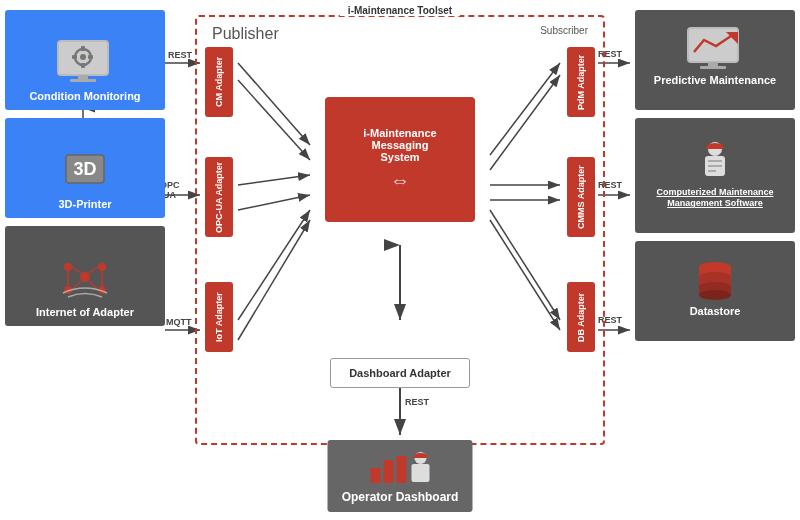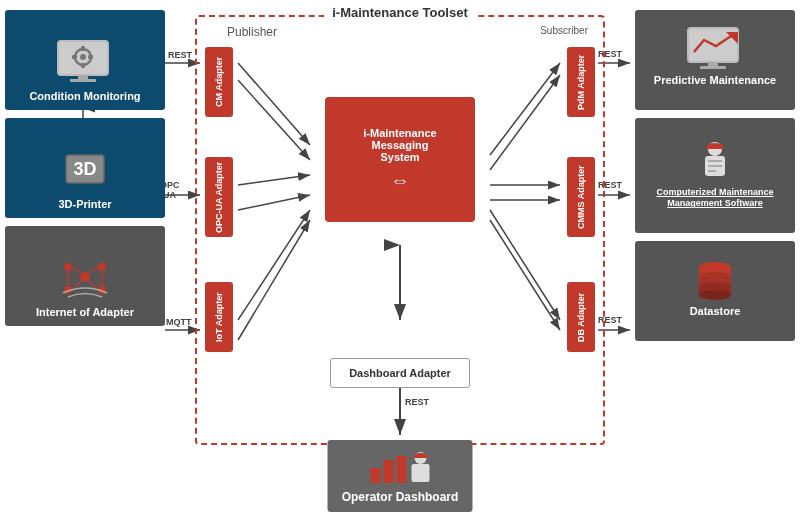--- a/index.html
+++ b/index.html
@@ -23,21 +23,21 @@
       position: absolute;
       left: 5px;
       top: 10px;
       width: 160px;
       display: flex;
       flex-direction: column;
       gap: 8px;
     }
 
     .system-box {
-      background: #0c4a6e;
+      background: #3b82f6;
       color: #fff;
       text-align: center;
       padding: 8px 6px;
       border-radius: 3px;
       font-size: 11px;
       font-weight: bold;
       height: 100px;
       display: flex;
       flex-direction: column;
       align-items: center;
@@ -93,31 +93,31 @@
       border-radius: 4px;
     }
 
     .toolset-title {
       position: absolute;
       top: -12px;
       left: 50%;
       transform: translateX(-50%);
       background: #fff;
       padding: 0 8px;
-      font-size: 13px;
+      font-size: 10px;
       font-weight: bold;
       color: #333;
       white-space: nowrap;
     }
 
     .pub-label {
       position: absolute;
       top: 8px;
-      left: 30px;
-      font-size: 12px;
+      left: 15px;
+      font-size: 16px;
       color: #555;
     }
 
     .sub-label {
       position: absolute;
       top: 8px;
       right: 15px;
       font-size: 10px;
       color: #555;
     }

